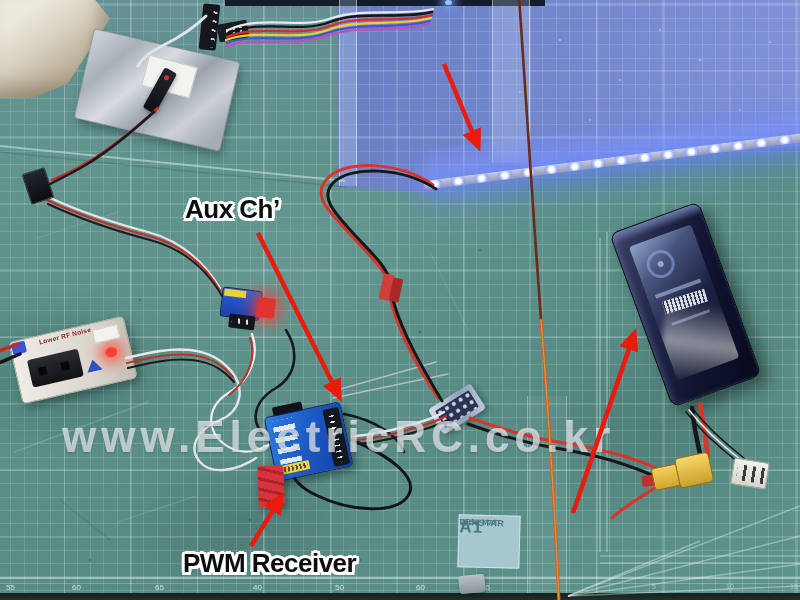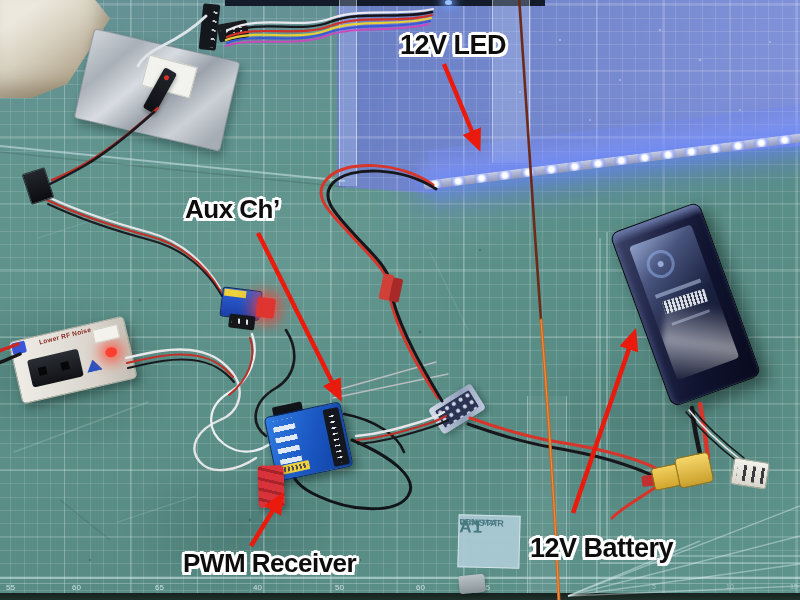--- a/index.html
+++ b/index.html
@@ -414,33 +414,32 @@
 
   <div class="xt60">
     <div class="shrink"></div>
     <div class="p1"></div>
     <div class="p2"></div>
   </div>
   <div class="balance">
       <b></b>
     </div>
 
+  <div class="watermark">www.ElectricRC.co.kr</div>
 
   <svg id="arrows" class="layer" width="800" height="600">
     <defs>
       <marker id="ah" markerWidth="5" markerHeight="4.4" refX="3.6" refY="2.2" orient="auto">
         <path d="M0,0 L5,2.2 L0,4.4 z" fill="#ea1a0c"></path>
       </marker>
     </defs>
     <g stroke="#ea1a0c" stroke-width="4.5" fill="none">
       <path d="M444,64 L478,146" marker-end="url(#ah)"></path>
       <path d="M258,233 L339,396" marker-end="url(#ah)"></path>
       <path d="M251,546 L281,497" marker-end="url(#ah)"></path>
       <path d="M573,513 L634,334" marker-end="url(#ah)"></path>
     </g>
   </svg>
 
-  <div class="anno-label lab-led">12V LED</div>
   <div class="anno-label lab-aux">Aux Ch’</div>
   <div class="anno-label lab-pwm">PWM Receiver</div>
-  <div class="anno-label lab-batt">12V Battery</div>
 
 </div>
 
 </body></html>

